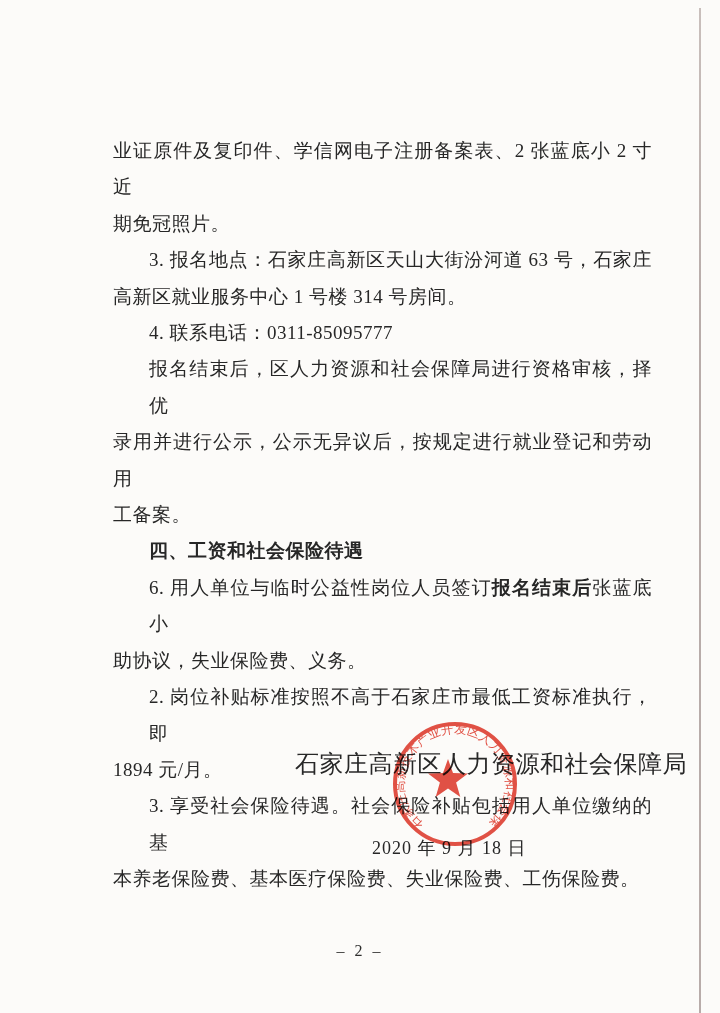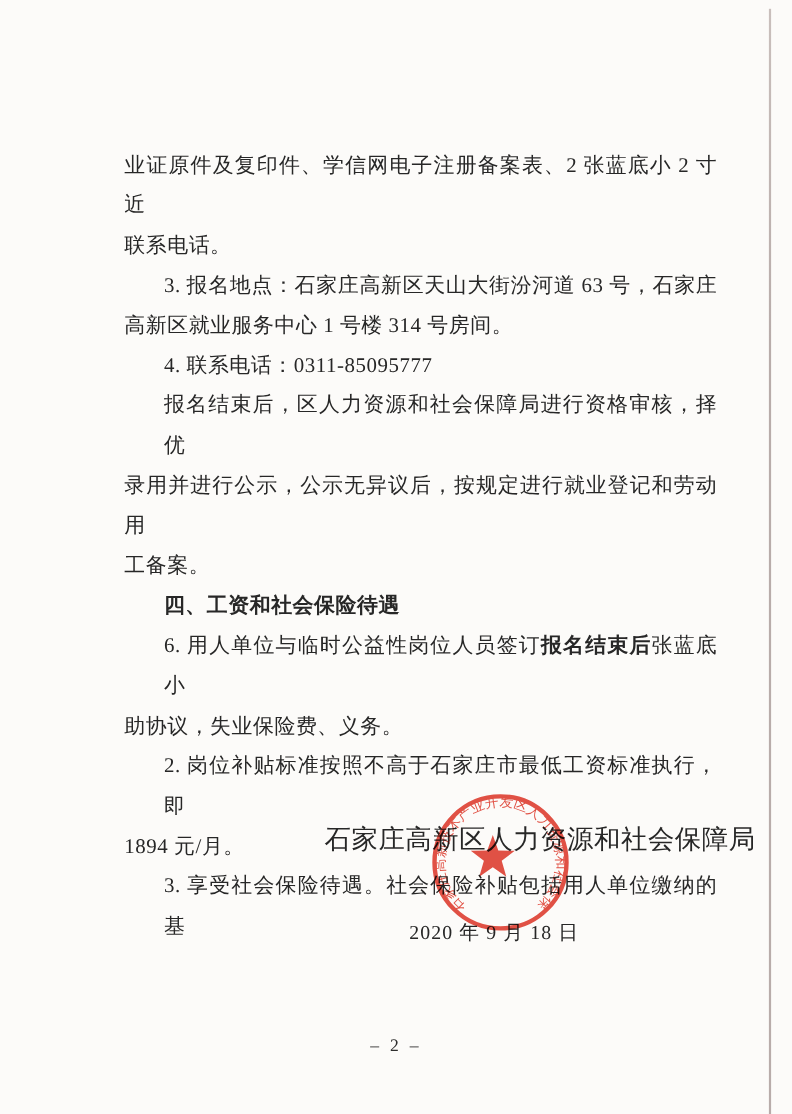--- a/index.html
+++ b/index.html
@@ -71,33 +71,34 @@
     color:#2e2e2e;
   }
 </style>
 </head>
 <body>
 
 <div class="page">
 
   <div class="content">
       <div class="line just"><span>业证原件及复印件、学信网电子注册备案表、2 张蓝底小 2 寸近</span></div>
-      <div class="line"><span>联系电话。</span></div>
+      <div class="line"><span>期免冠照片。</span></div>
       <div class="line indent just"><span>3. 报名地点：石家庄高新区天山大街汾河道 63 号，石家庄</span></div>
       <div class="line"><span>高新区就业服务中心 1 号楼 314 号房间。</span></div>
       <div class="line indent"><span>4. 联系电话：0311-85095777</span></div>
       <div class="line indent just"><span>报名结束后，区人力资源和社会保障局进行资格审核，择优</span></div>
       <div class="line just"><span>录用并进行公示，公示无异议后，按规定进行就业登记和劳动用</span></div>
       <div class="line"><span>工备案。</span></div>
       <div class="line indent"><span class="bold">四、工资和社会保险待遇</span></div>
       <div class="line indent just"><span>6. 用人单位与临时公益性岗位人员签订</span><span class="bold">报名结束后</span><span>张蓝底小</span></div>
       <div class="line"><span>助协议，失业保险费、义务。</span></div>
       <div class="line indent just"><span>2. 岗位补贴标准按照不高于石家庄市最低工资标准执行，即</span></div>
       <div class="line"><span>1894 元/月。</span></div>
       <div class="line indent just"><span>3. 享受社会保险待遇。社会保险补贴包括用人单位缴纳的基</span></div>
+      <div class="line"><span>本养老保险费、基本医疗保险费、失业保险费、工伤保险费。</span></div>
     </div>
 
   <div class="sig-org">石家庄高新区人力资源和社会保障局</div>
 
   <div class="sig-date">2020 年 9 月 18 日</div>
 
   <svg class="seal" viewBox="0 0 140 140" xmlns="http://www.w3.org/2000/svg">
     <circle cx="70" cy="70" r="60" fill="none" stroke="currentColor" stroke-width="4"></circle>
     <path id="sealArc" d="M 38.6,110.2 A 51,51 0 1 1 101.4,110.2" fill="none"></path>
     <text font-size="12.5" fill="currentColor" letter-spacing="0" font-family="Liberation Serif, DejaVu Serif, serif">

